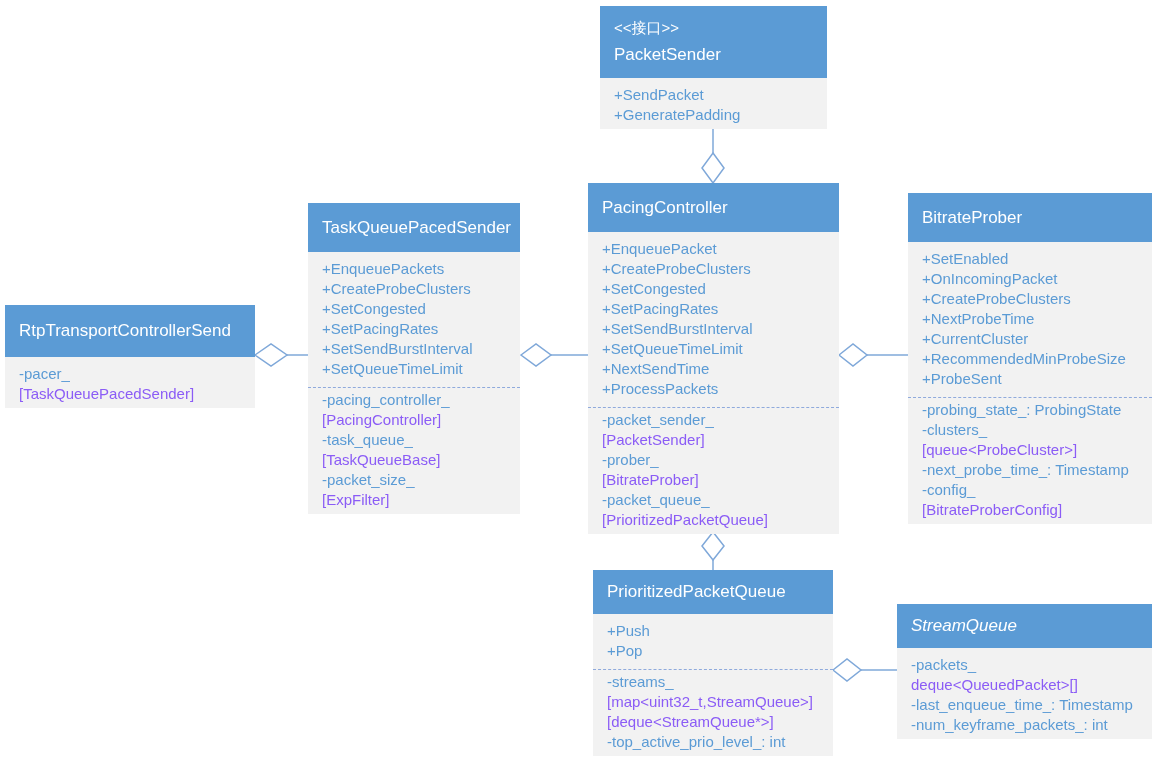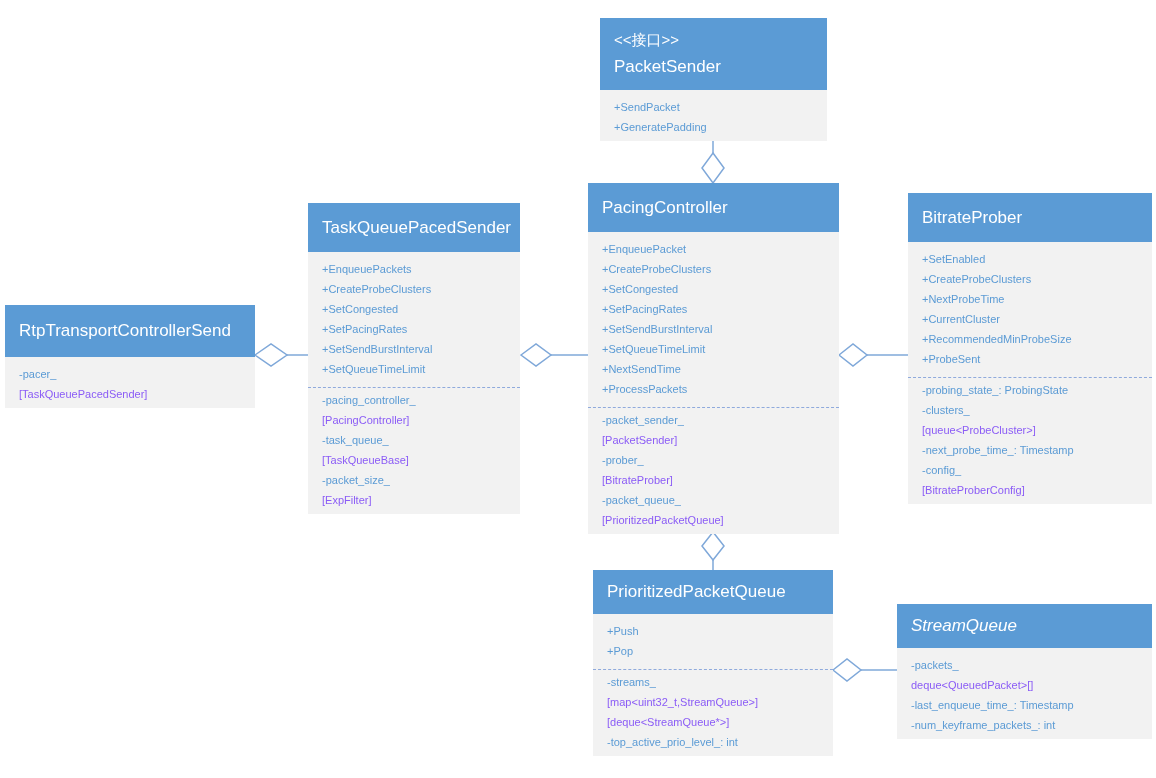--- a/index.html
+++ b/index.html
@@ -18,31 +18,31 @@
     display:flex;flex-direction:column;justify-content:center;
     padding-left:14px;box-sizing:border-box;
     font-size:17px;
   }
   .stereotype{font-size:15px;margin-bottom:7px;}
   .uml-body{
     background:#F2F2F2;
     padding:7px 0 4px 0;
   }
   .member{
-    height:20px;line-height:20px;font-size:11px;
+    height:20px;line-height:20px;font-size:15px;
     padding-left:14px;white-space:nowrap;
     color:#5B9BD5;
   }
   .member.type{color:#8b5cf6;}
   .sep{
     height:8px;margin-bottom:2px;
     border-bottom:1px dashed #8FAADC;
   }
   
-  #b0{left:600px;top:18px;width:227px;}   #b0 .uml-header{height:72px;}
+  #b0{left:600px;top:6px;width:227px;}   #b0 .uml-header{height:72px;}
   #b1{left:308px;top:203px;width:212px;} #b1 .uml-header{height:49px;}
   #b2{left:588px;top:183px;width:251px;} #b2 .uml-header{height:49px;}
   #b3{left:5px;top:305px;width:250px;}   #b3 .uml-header{height:52px;}
   #b4{left:908px;top:193px;width:244px;} #b4 .uml-header{height:49px;}
   #b5{left:593px;top:570px;width:240px;} #b5 .uml-header{height:44px;}
   #b6{left:897px;top:604px;width:255px;} #b6 .uml-header{height:44px;font-style:italic;}
 </style>
 </head>
 <body>
 
@@ -131,20 +131,21 @@
       <div class="member type">[TaskQueuePacedSender]</div>
     </div>
 </div>
 
 <div class="uml-box" id="b4">
   <div class="uml-header">
     <div class="class-name">BitrateProber</div>
   </div>
   <div class="uml-body">
       <div class="member method">+SetEnabled</div>
+      <div class="member method">+OnIncomingPacket</div>
       <div class="member method">+CreateProbeClusters</div>
       <div class="member method">+NextProbeTime</div>
       <div class="member method">+CurrentCluster</div>
       <div class="member method">+RecommendedMinProbeSize</div>
       <div class="member method">+ProbeSent</div>
       <div class="sep"></div>
       <div class="member attr">-probing_state_: ProbingState</div>
       <div class="member attr">-clusters_</div>
       <div class="member type">[queue&lt;ProbeCluster&gt;]</div>
       <div class="member attr">-next_probe_time_: Timestamp</div>

